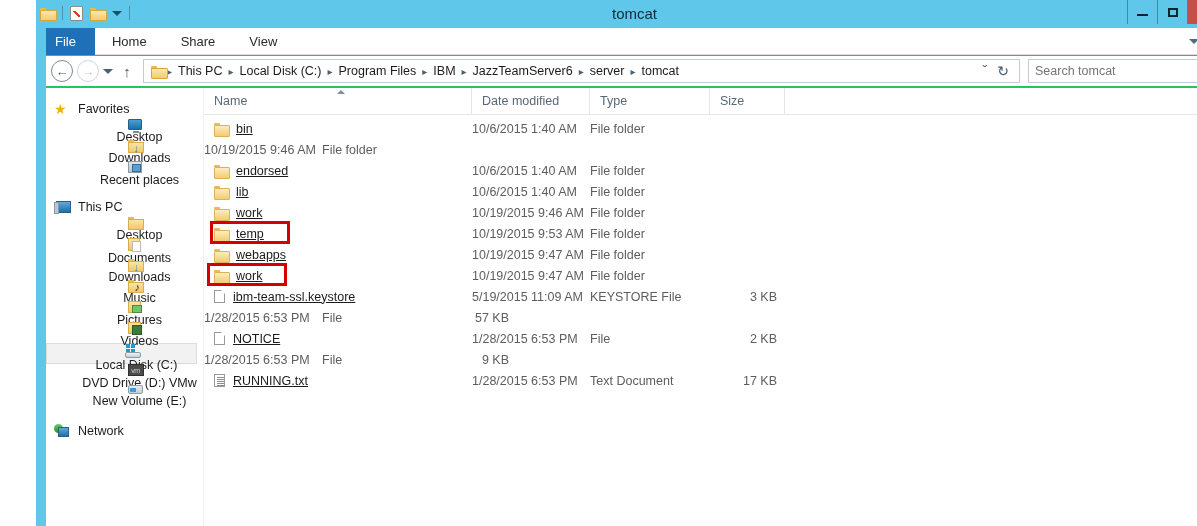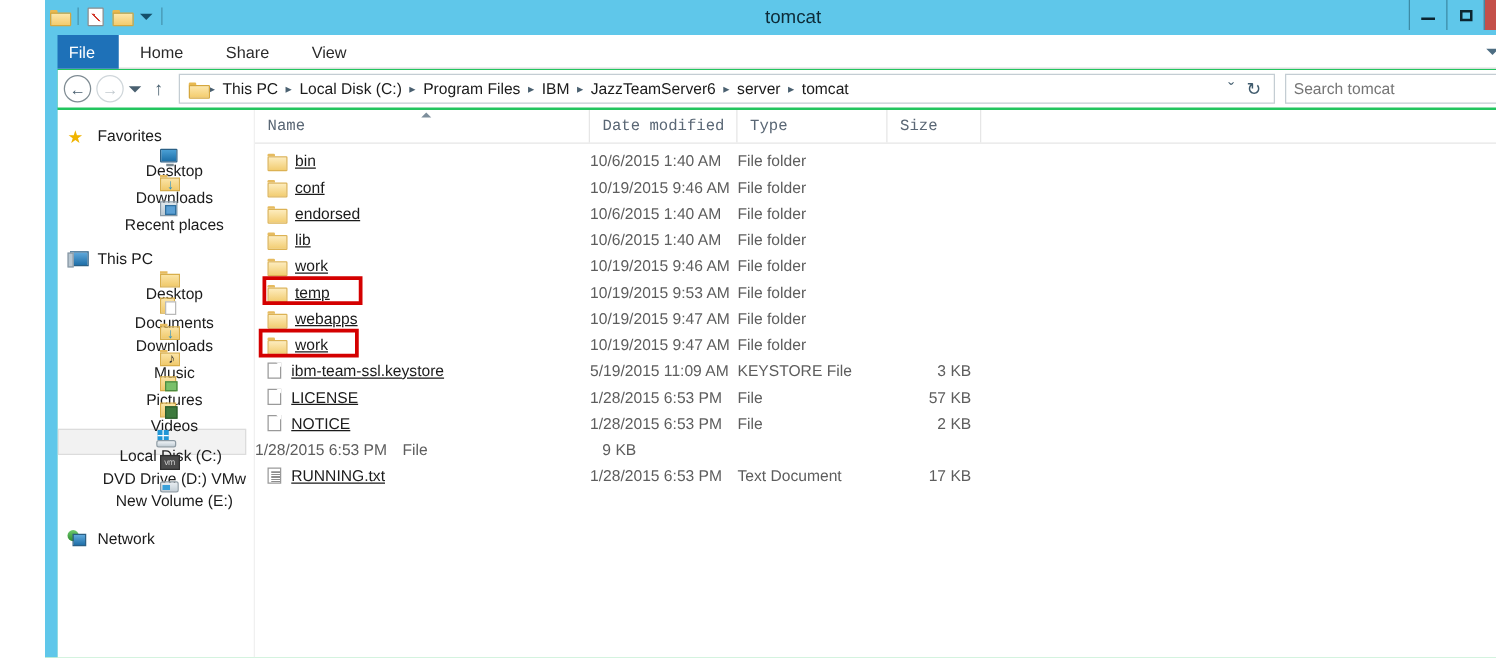--- a/index.html
+++ b/index.html
@@ -237,21 +237,21 @@
   #listpane {
     flex: 1; height: 438px; background: #ffffff;
     border-left: 1px solid #f0f0f0; position: relative;
   }
   #colheaders {
     display: flex; height: 27px; border-bottom: 1px solid #e6e6e6;
     position: relative;
   }
   .colh {
     font-size: 12.5px; color: #5a6775; line-height: 27px;
-    padding-left: 10px; border-right: 1px solid #e6e6e6; position: relative; font-family: Liberation Mono, monospace;
+    padding-left: 10px; border-right: 1px solid #e6e6e6; position: relative;
   }
   .colh.c-name { width: 268px; }
   .colh.c-date { width: 118px; }
   .colh.c-type { width: 120px; }
   .colh.c-size { width: 75px; border-right: 1px solid #e6e6e6; }
   .sort-caret {
     position: absolute; left: 133px; top: 2px;
     width: 0; height: 0;
     border-left: 4px solid transparent; border-right: 4px solid transparent;
     border-bottom: 4px solid #7d8e9c;
@@ -533,24 +533,20 @@
           <div class="cell-name">
             <span class="f-ico-folder"></span>
             <span class="nm">bin</span>
           </div>
           <div class="cell-date">10/6/2015 1:40 AM</div>
           <div class="cell-type">File folder</div>
           <div class="cell-size"></div>
         </div>
 
         <div class="row">
-          <div class="cell-name">
-            <span class="f-ico-folder"></span>
-            <span class="nm">conf</span>
-          </div>
           <div class="cell-date">10/19/2015 9:46 AM</div>
           <div class="cell-type">File folder</div>
           <div class="cell-size"></div>
         </div>
 
         <div class="row">
           <div class="cell-name">
             <span class="f-ico-folder"></span>
             <span class="nm">endorsed</span>
           </div>
@@ -615,24 +611,20 @@
           <div class="cell-name">
             <span class="f-ico-file"></span>
             <span class="nm">ibm-team-ssl.keystore</span>
           </div>
           <div class="cell-date">5/19/2015 11:09 AM</div>
           <div class="cell-type">KEYSTORE File</div>
           <div class="cell-size">3 KB</div>
         </div>
 
         <div class="row">
-          <div class="cell-name">
-            <span class="f-ico-file"></span>
-            <span class="nm">LICENSE</span>
-          </div>
           <div class="cell-date">1/28/2015 6:53 PM</div>
           <div class="cell-type">File</div>
           <div class="cell-size">57 KB</div>
         </div>
 
         <div class="row">
           <div class="cell-name">
             <span class="f-ico-file"></span>
             <span class="nm">NOTICE</span>
           </div>

